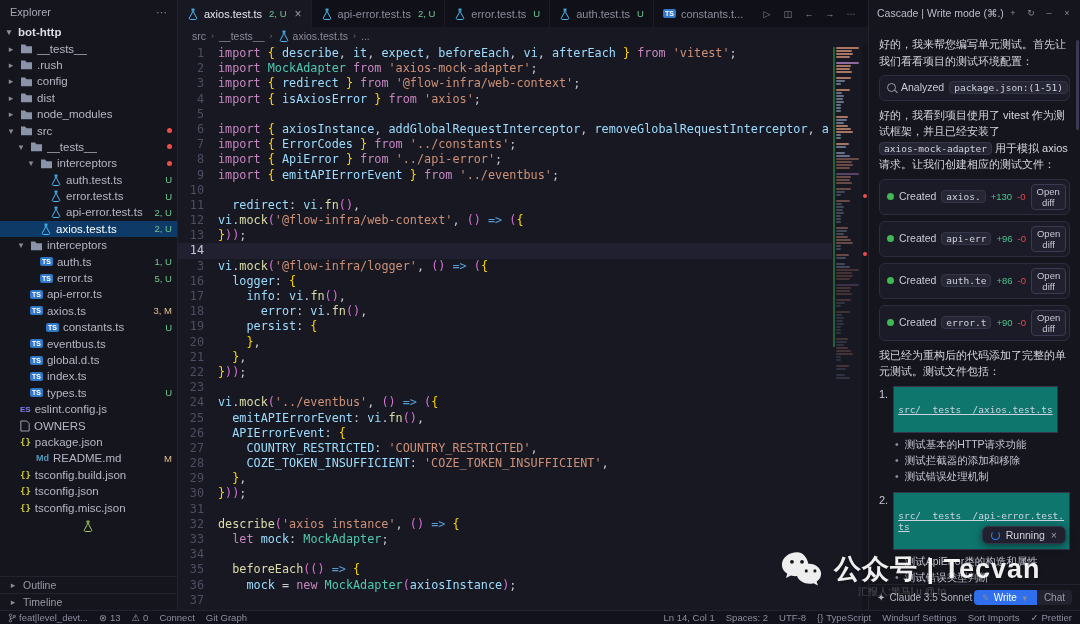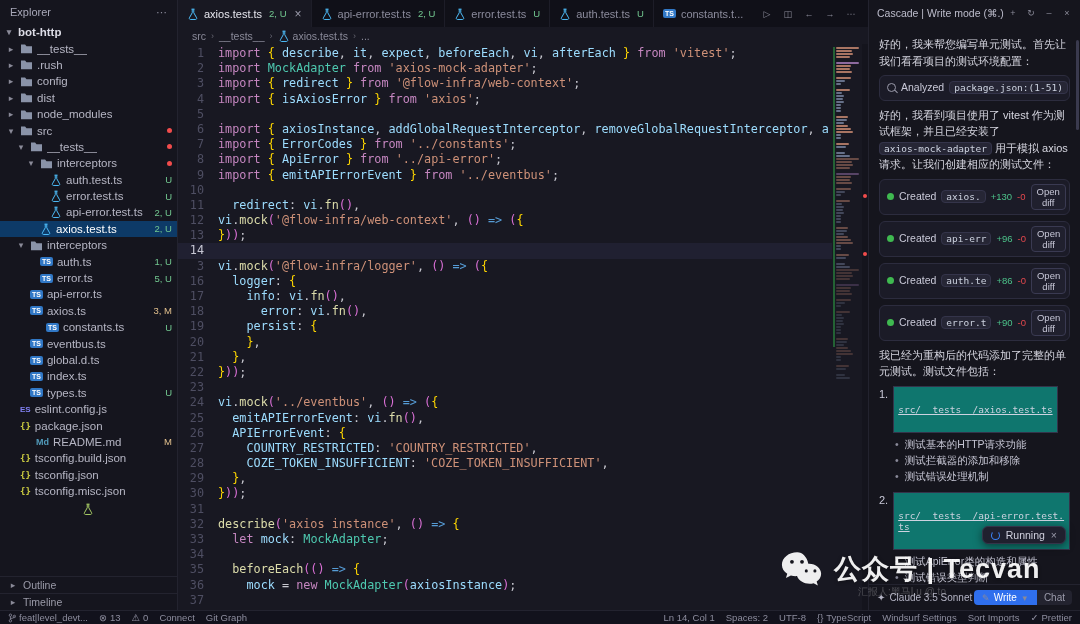--- a/index.html
+++ b/index.html
@@ -285,20 +285,29 @@
           <div class="row" style="padding-left: 16px;">
             <span class="spacer" style="width: 10px;"></span>
             <span class="icon ic-ts">TS</span>
             <span class="lbl">types.ts</span>
             <span class="badge untr">U</span>
           </div>
           <div class="row" style="padding-left: 6px;">
             <span class="spacer" style="width: 10px;"></span>
             <span class="icon ic-es">ES</span>
             <span class="lbl">eslint.config.js</span>
+          </div>
+          <div class="row" style="padding-left: 6px;">
+            <span class="spacer" style="width: 10px;"></span>
+            <span class="icon">
+              <svg width="10" height="12" viewBox="0 0 12 14">
+                <path d="M1 1h7l3 3v9H1z" fill="none" stroke="#9aa0ae" stroke-width="1.2"></path>
+              </svg>
+            </span>
+            <span class="lbl">OWNERS</span>
           </div>
           <div class="row" style="padding-left: 6px;">
             <span class="spacer" style="width: 10px;"></span>
             <span class="icon ic-json">{}</span>
             <span class="lbl">package.json</span>
           </div>
           <div class="row" style="padding-left: 22px;">
             <span class="spacer" style="width: 10px;"></span>
             <span class="icon ic-md">Md</span>
             <span class="lbl">README.md</span>

